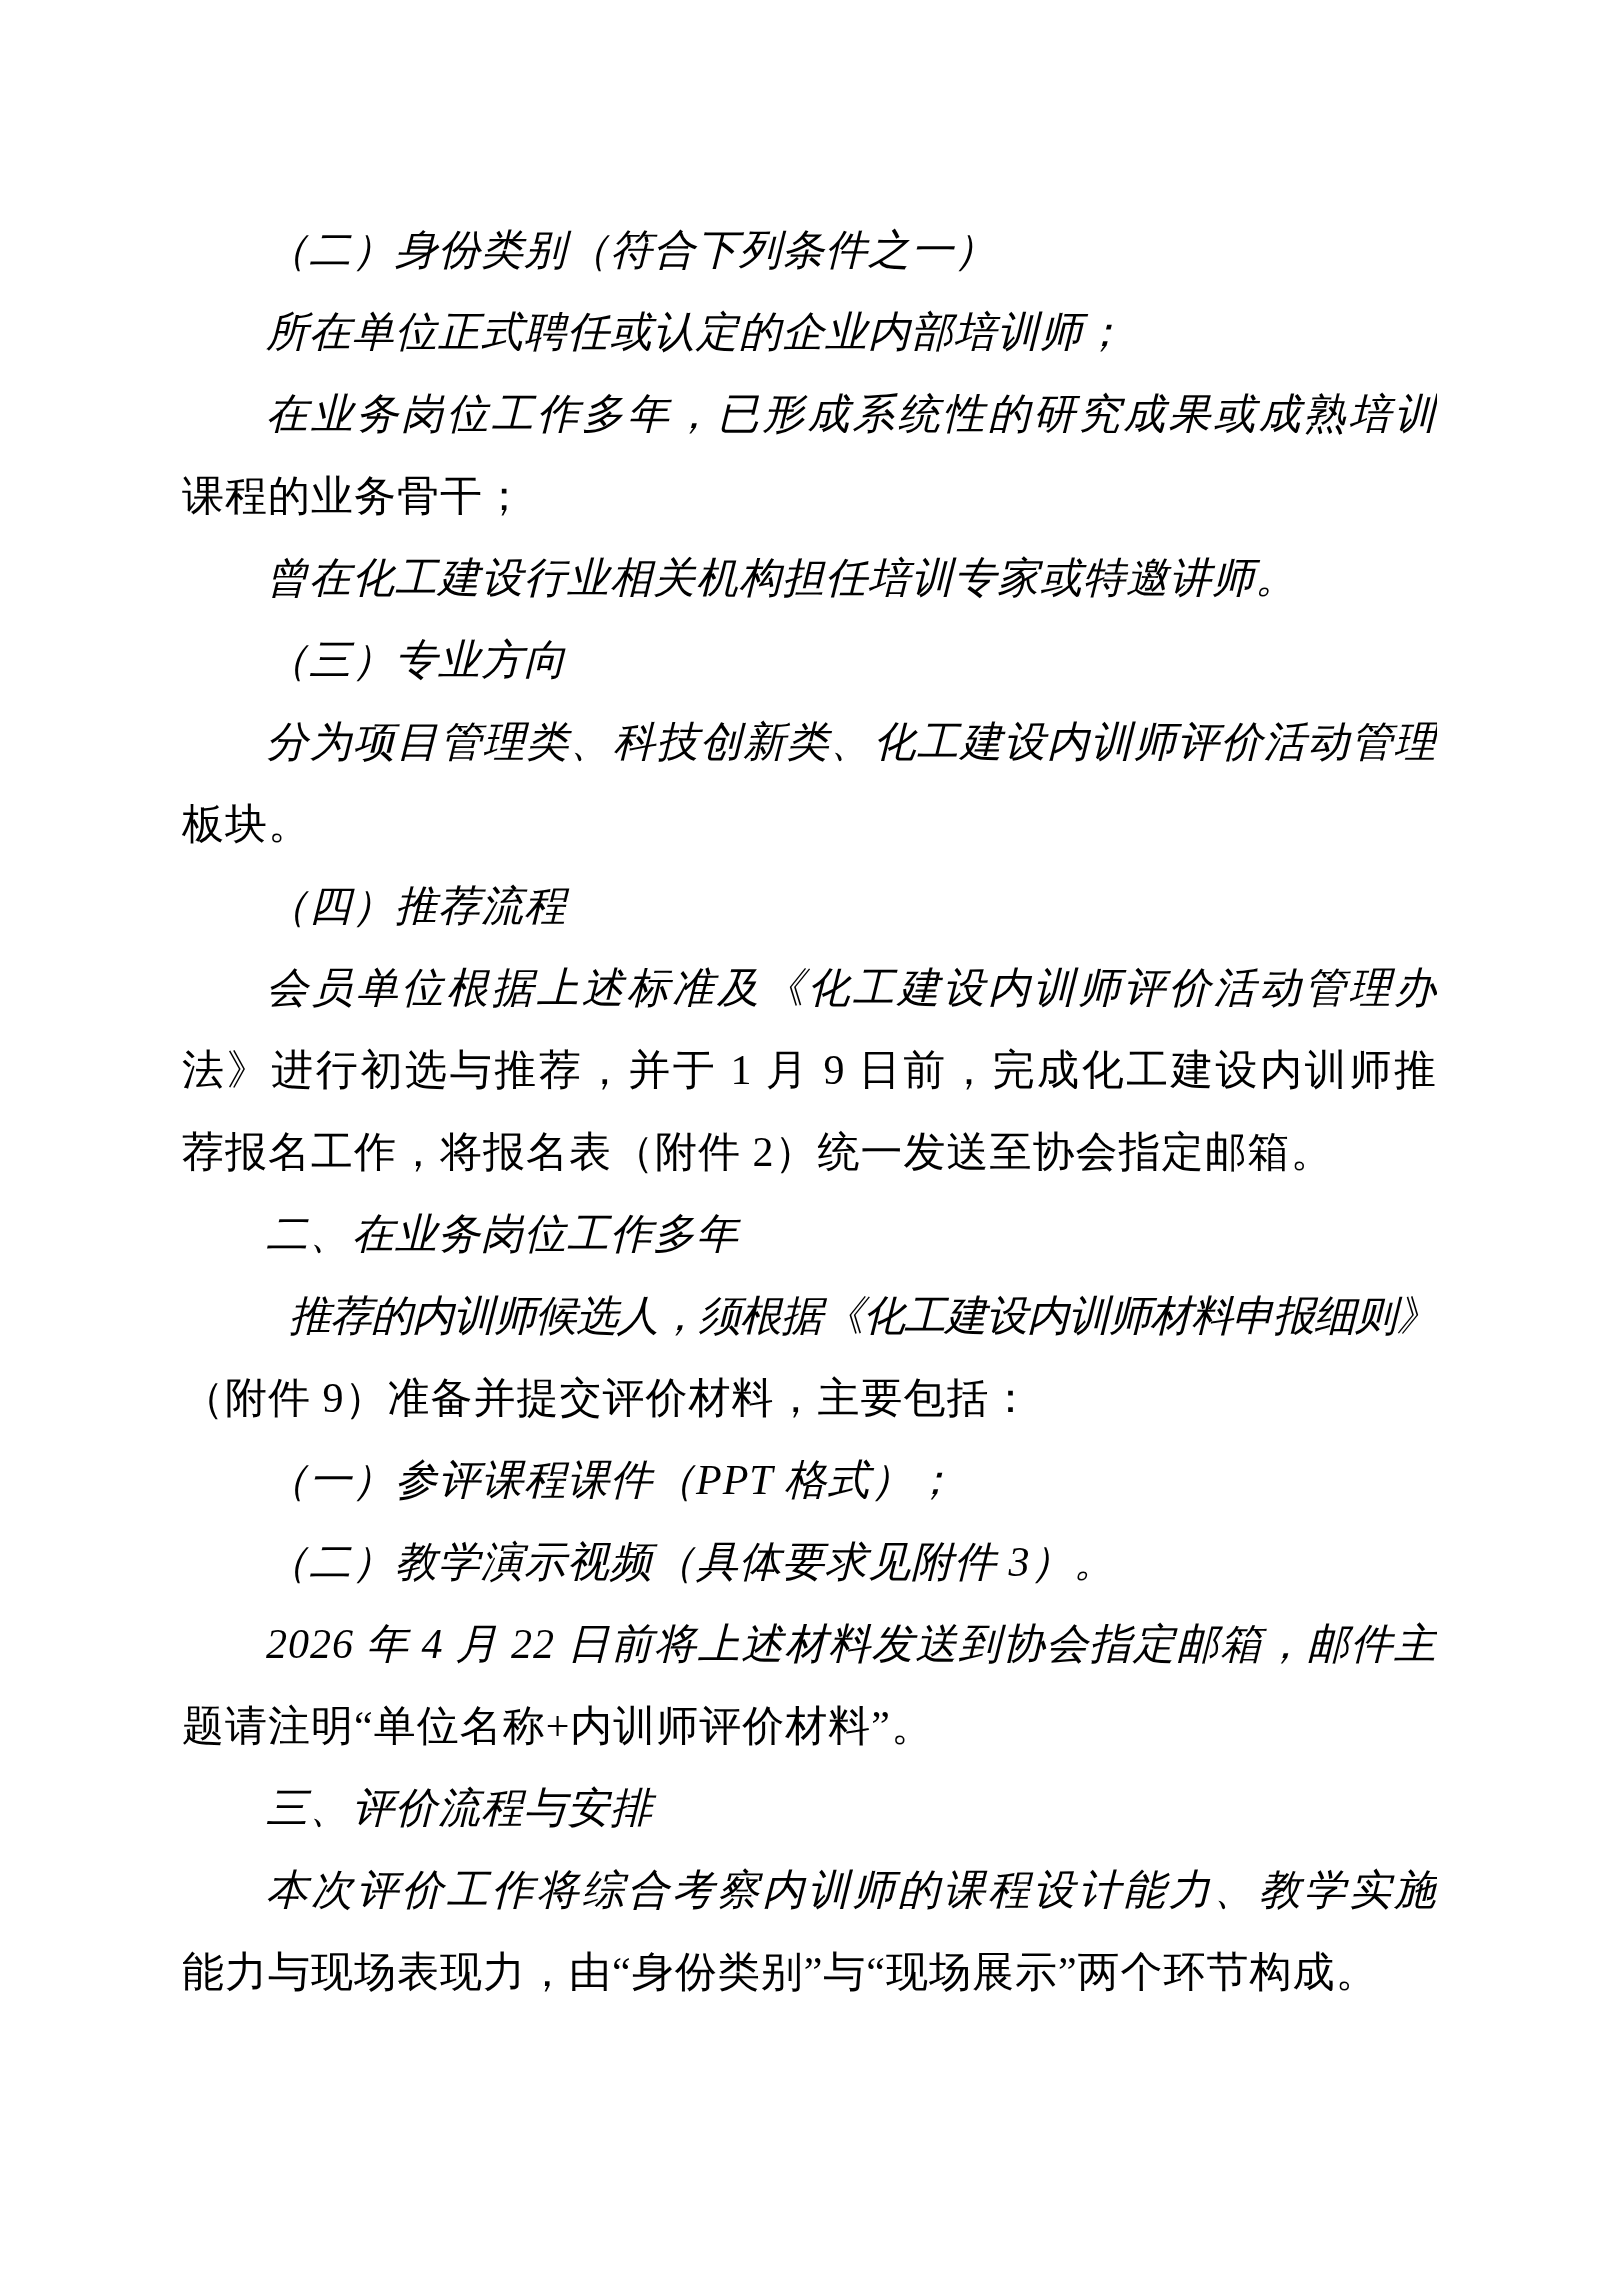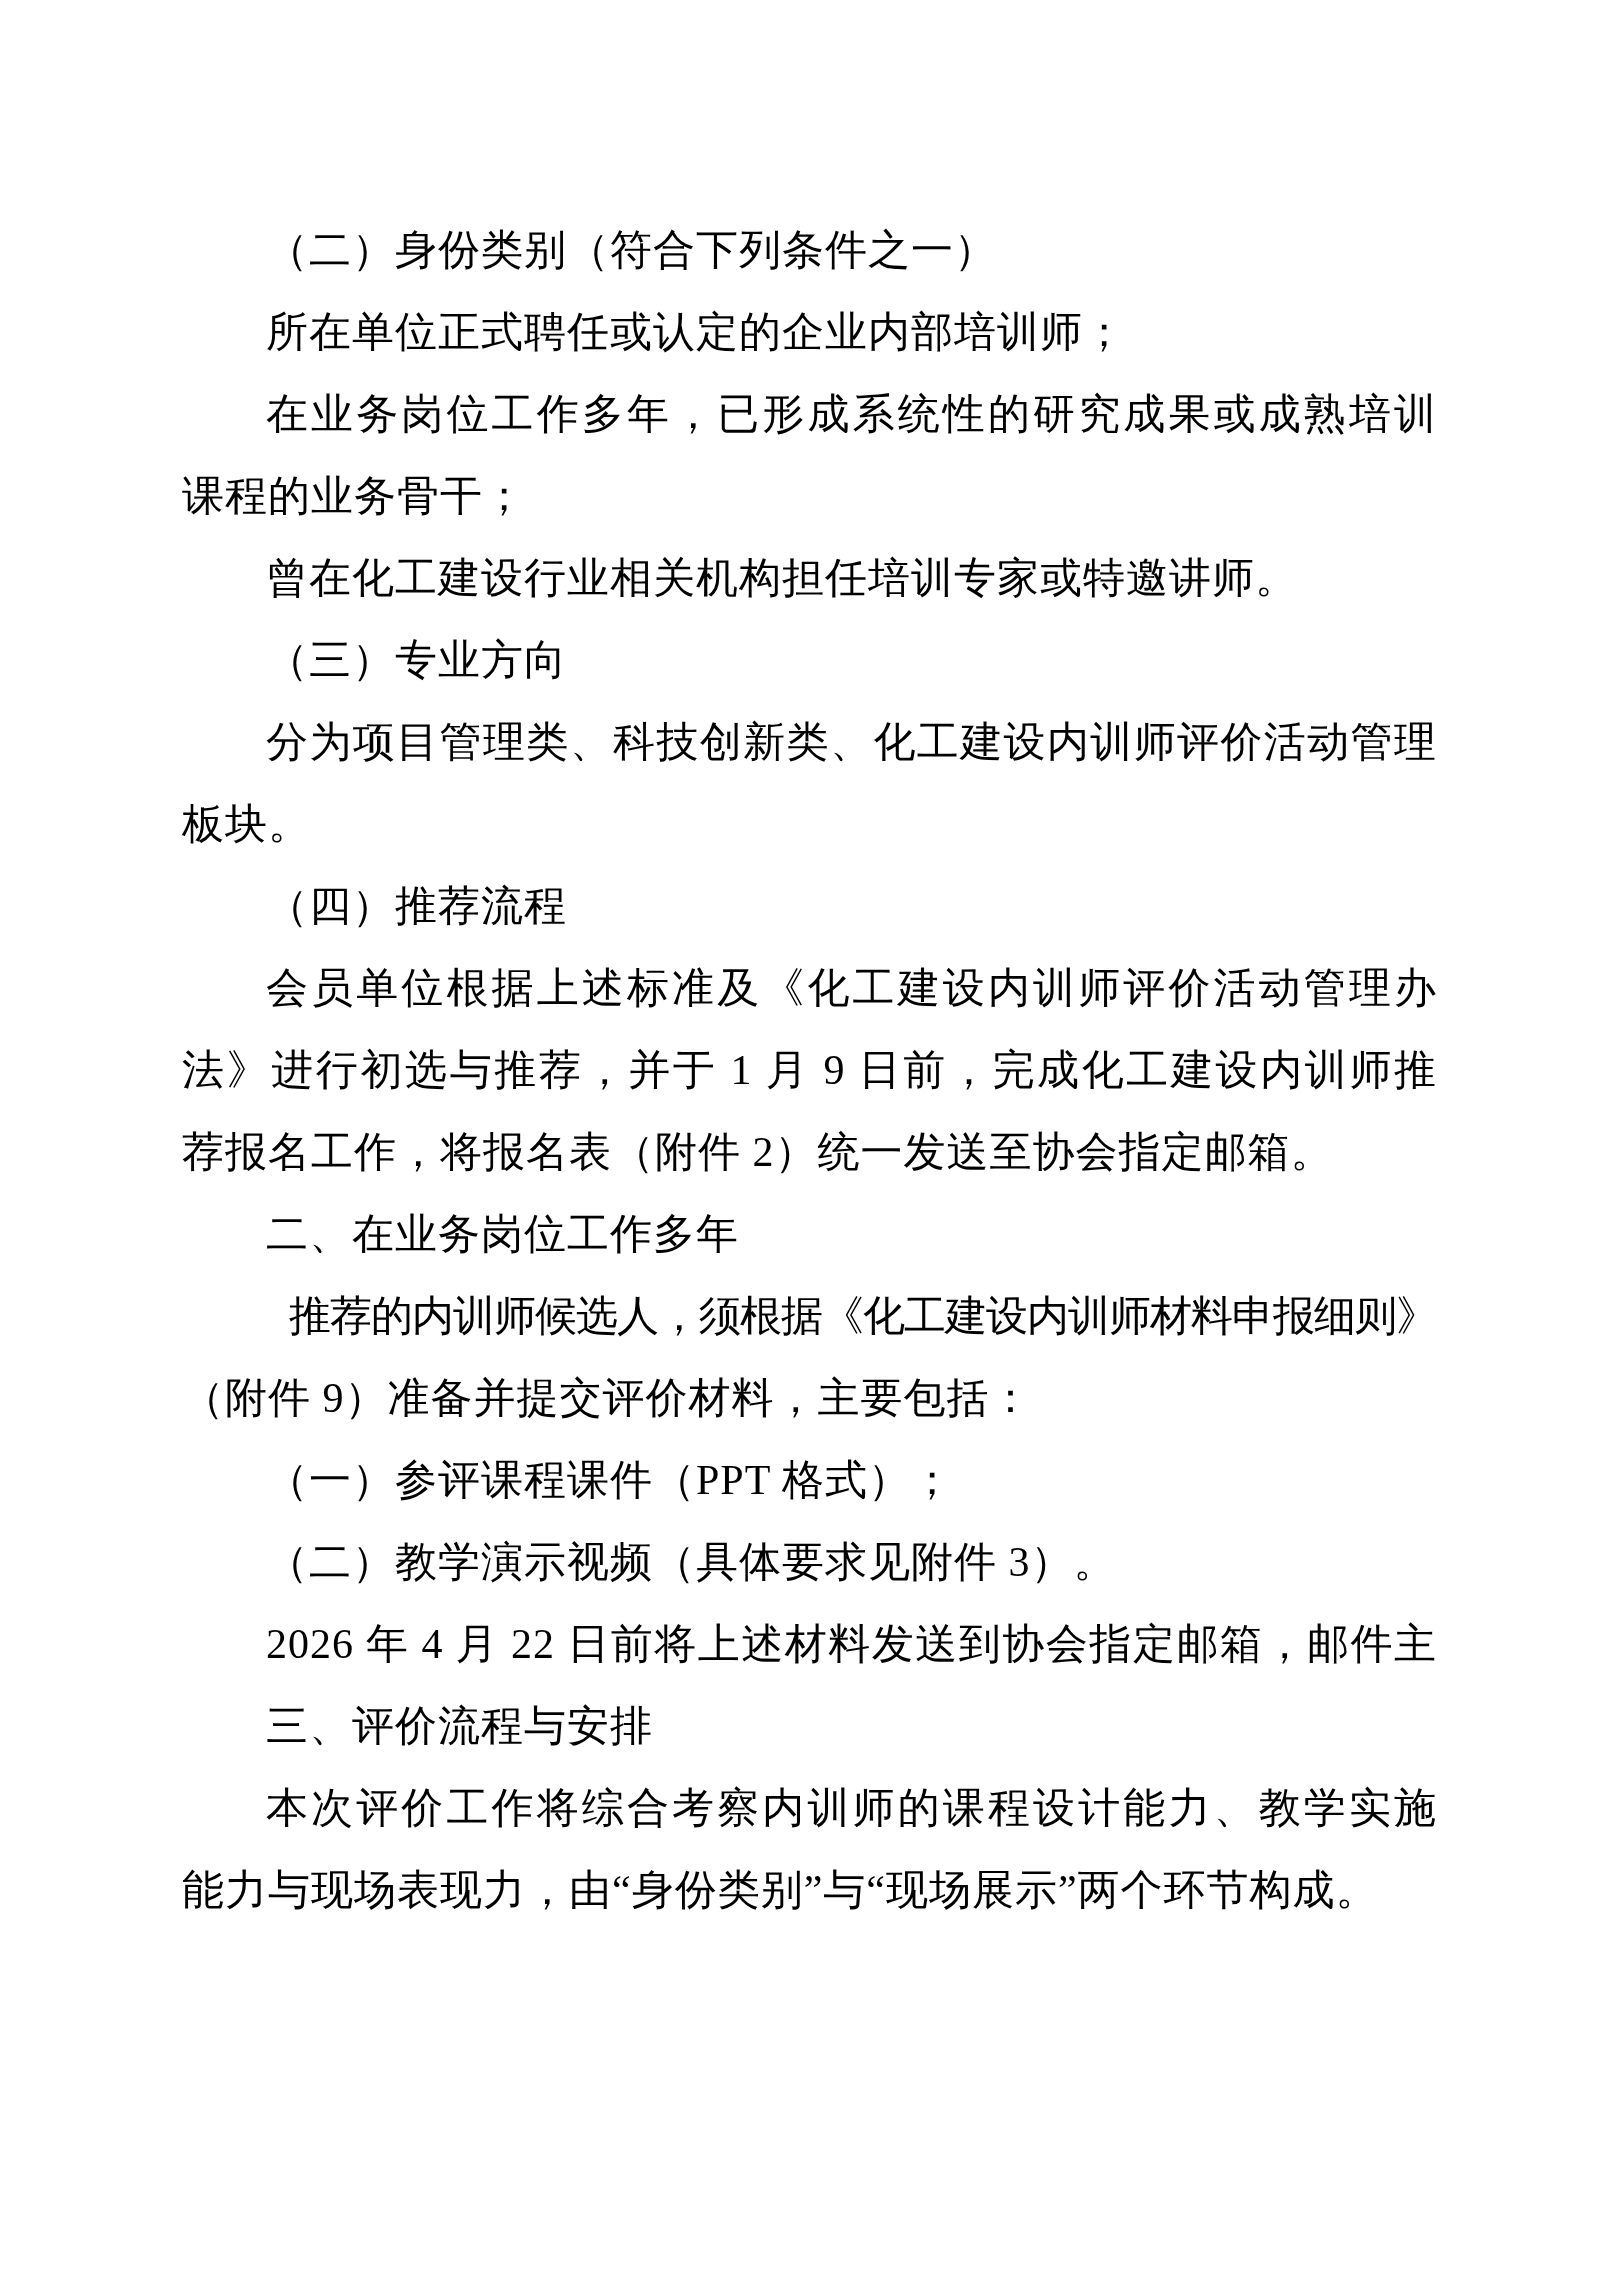--- a/index.html
+++ b/index.html
@@ -25,20 +25,21 @@
   .doc-line {
     height: 82px;
     line-height: 82px;
     font-size: 42px;
     letter-spacing: 1px;
     white-space: nowrap;
     color: #000000;
   }
   .doc-line.indent {
     padding-left: 84px;
+    font-style: italic;
   }
   .doc-line.justify {
     white-space: normal;
     text-align: justify;
     text-align-last: justify;
     overflow: hidden;
   }
   .doc-line.tight {
     letter-spacing: -1px;
     text-align: right;
@@ -60,18 +61,19 @@
       <div class="doc-line indent">（四）推荐流程</div>
       <div class="doc-line indent justify">会员单位根据上述标准及《化工建设内训师评价活动管理办</div>
       <div class="doc-line justify">法》进行初选与推荐，并于 1 月 9 日前，完成化工建设内训师推</div>
       <div class="doc-line">荐报名工作，将报名表（附件 2）统一发送至协会指定邮箱。</div>
       <div class="doc-line indent">二、在业务岗位工作多年</div>
       <div class="doc-line indent tight">推荐的内训师候选人，须根据《化工建设内训师材料申报细则》</div>
       <div class="doc-line">（附件 9）准备并提交评价材料，主要包括：</div>
       <div class="doc-line indent">（一）参评课程课件（PPT 格式）；</div>
       <div class="doc-line indent">（二）教学演示视频（具体要求见附件 3）。</div>
       <div class="doc-line indent justify">2026 年 4 月 22 日前将上述材料发送到协会指定邮箱，邮件主</div>
+      <div class="doc-line">题请注明“单位名称+内训师评价材料”。</div>
       <div class="doc-line indent">三、评价流程与安排</div>
       <div class="doc-line indent justify">本次评价工作将综合考察内训师的课程设计能力、教学实施</div>
       <div class="doc-line">能力与现场表现力，由“身份类别”与“现场展示”两个环节构成。</div>
     </div>
 </div>
 
 
 </body></html>

